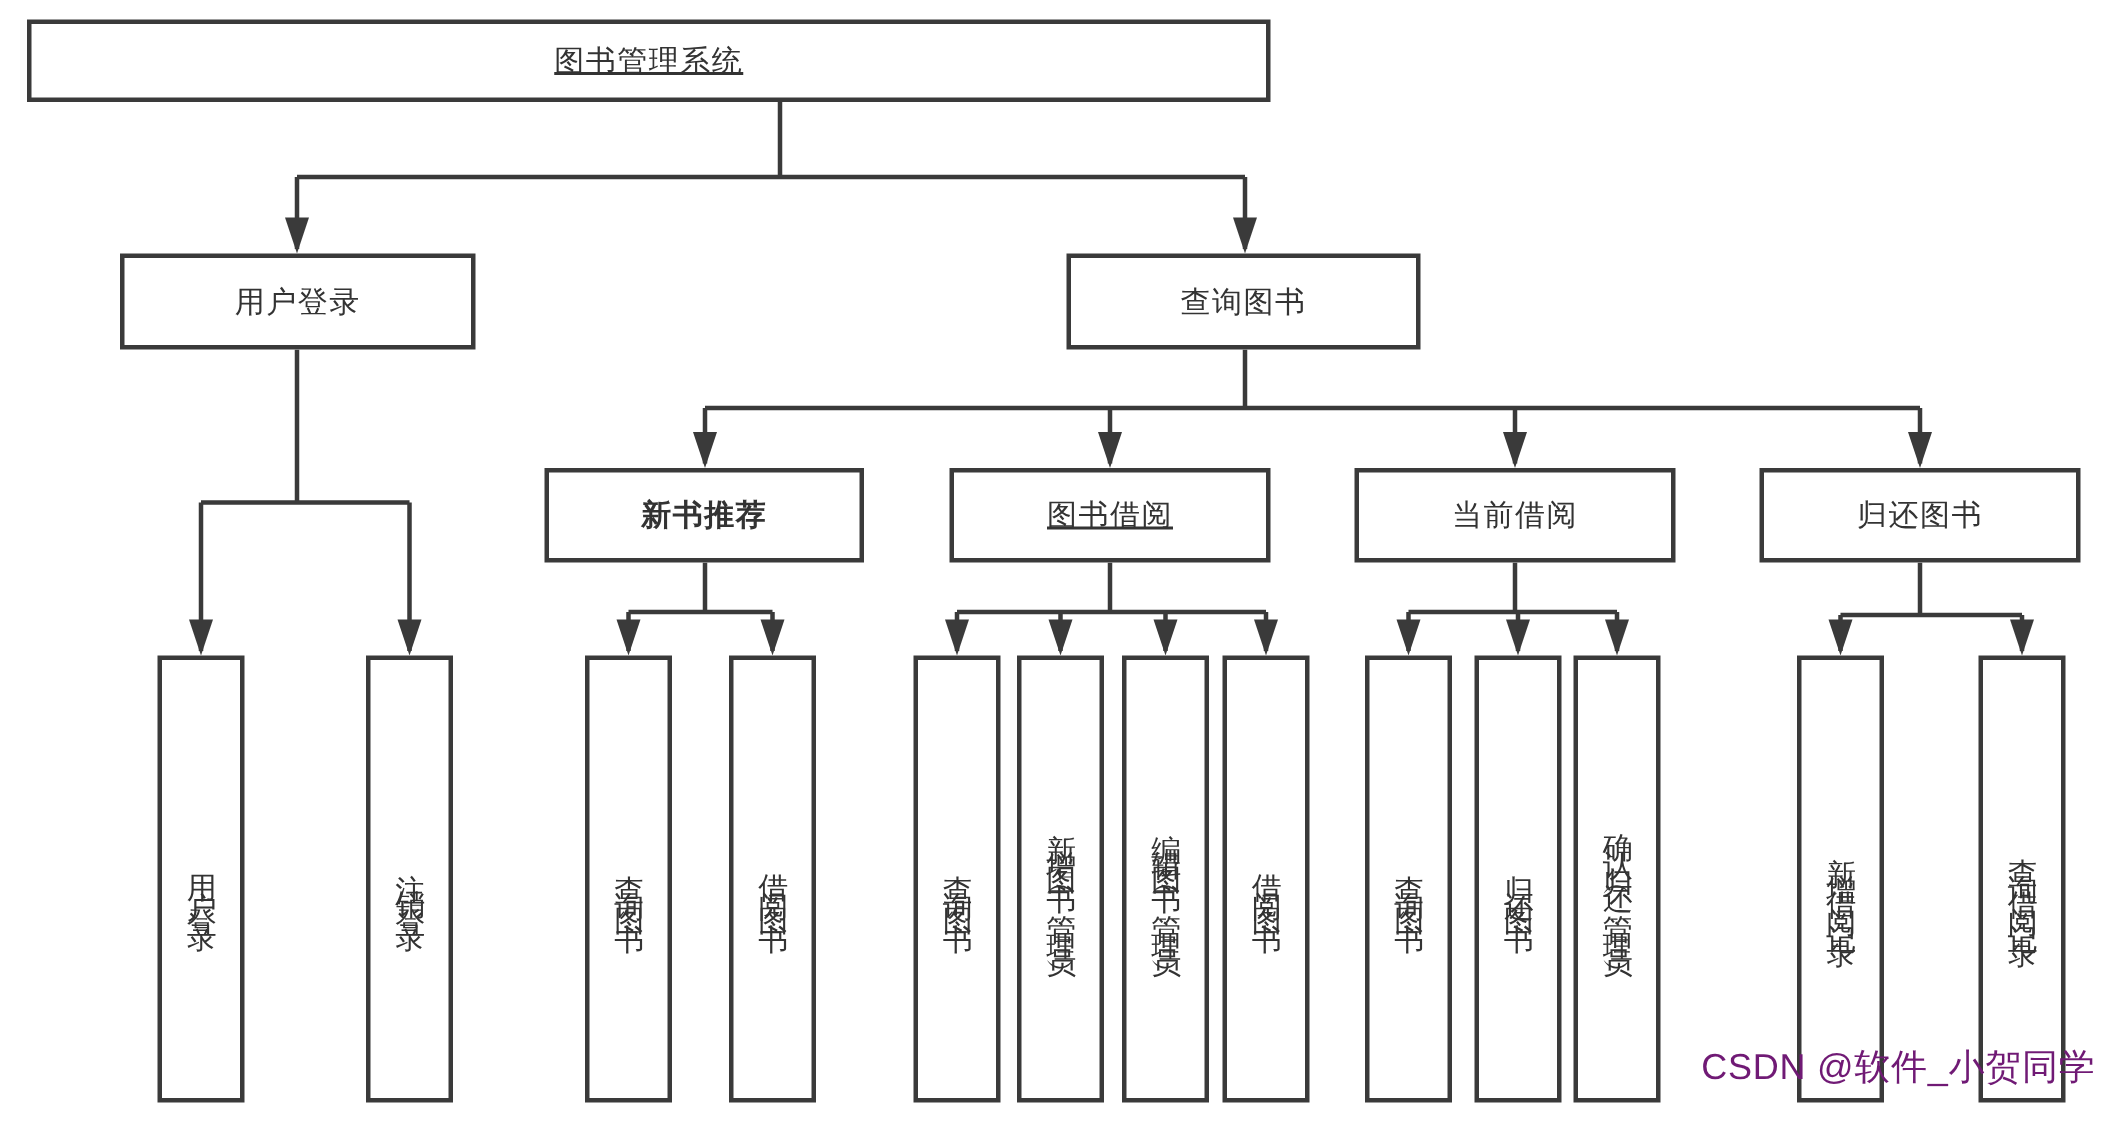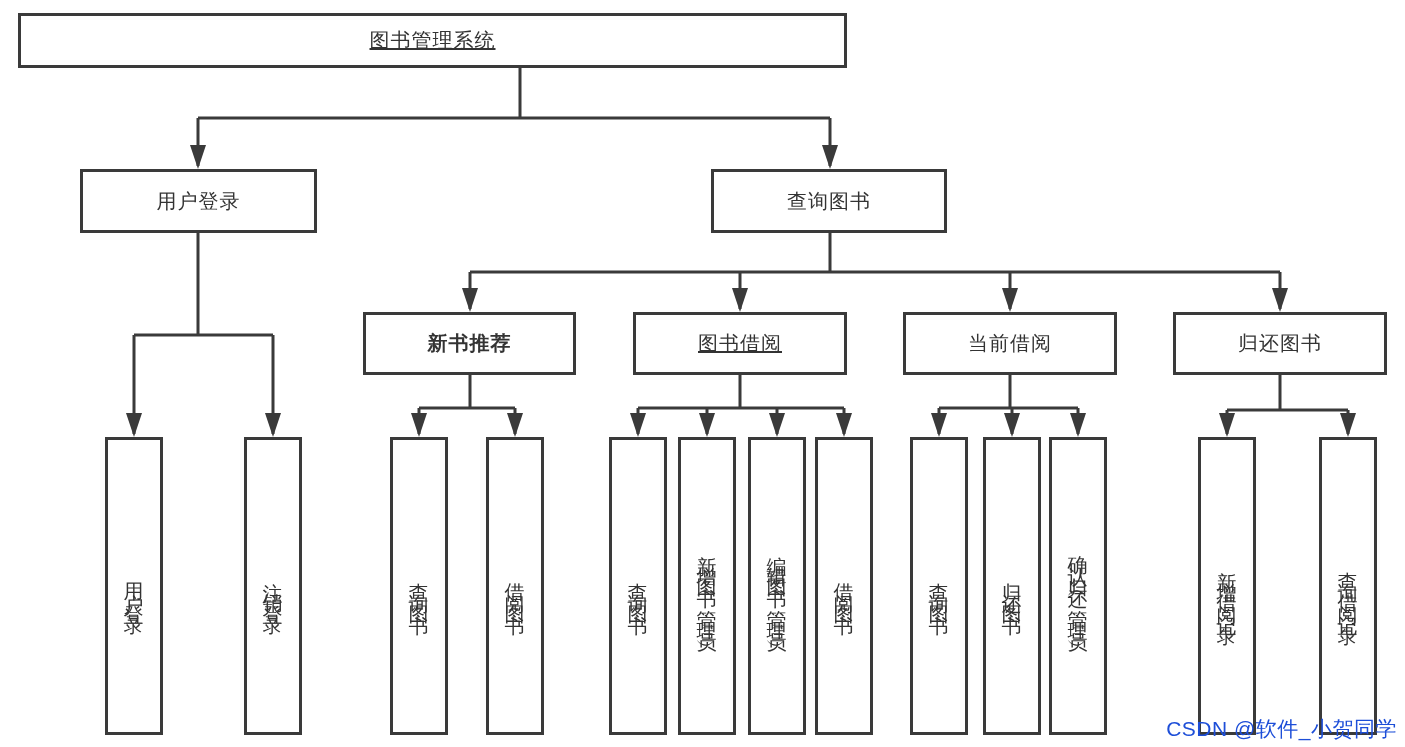--- a/index.html
+++ b/index.html
@@ -62,23 +62,23 @@
   .l-7  { left: 748px; }
   .l-8  { left: 815px; }
   .l-9  { left: 910px; }
   .l-10 { left: 983px; }
   .l-11 { left: 1049px; }
   .l-12 { left: 1198px; }
   .l-13 { left: 1319px; }
   #watermark {
     position: absolute;
     right: 8px;
-    bottom: 4px;
-    color: #1d4ed8;
-    font-size: 21px;
+    bottom: 20px;
+    color: #701a75;
+    font-size: 24px;
     letter-spacing: 0.5px;
     white-space: nowrap;
   }
 </style>
 </head>
 <body>
 
 <div id="canvas">
 
   <svg id="connector-svg" viewBox="0 0 1405 747" xmlns="http://www.w3.org/2000/svg">

